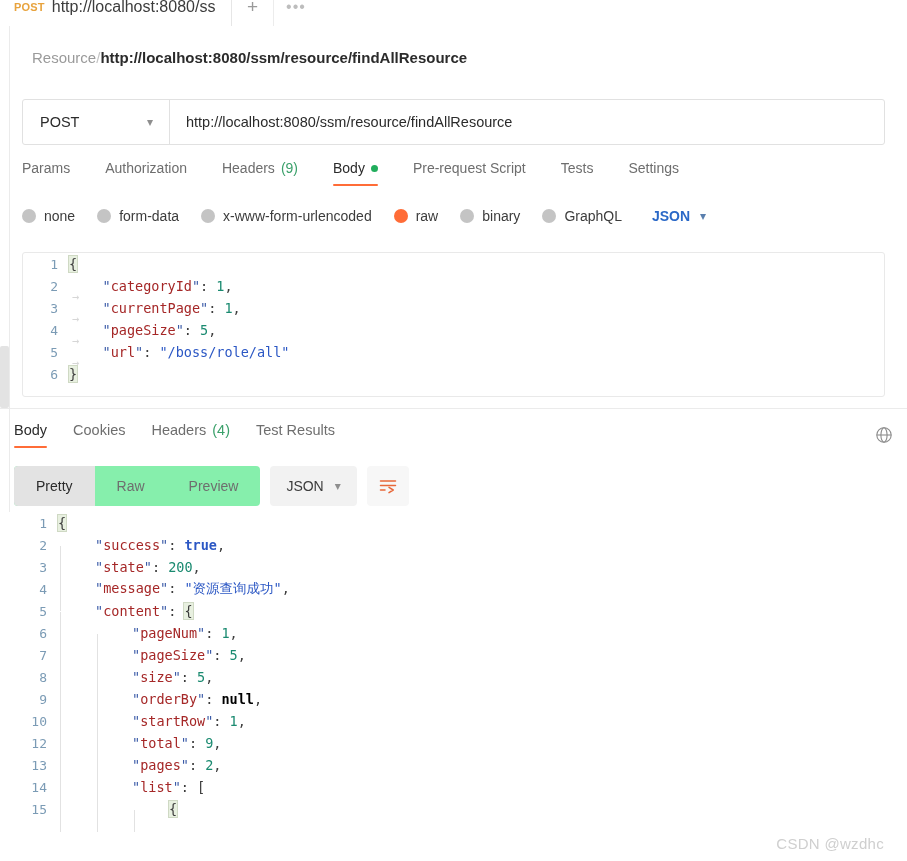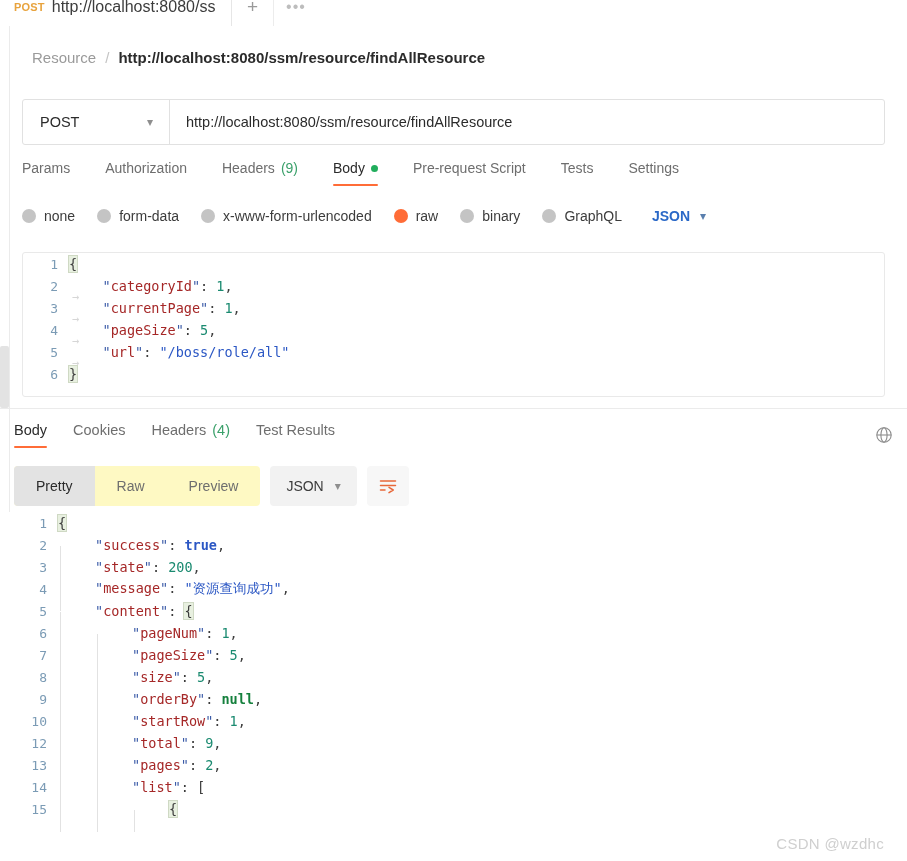--- a/index.html
+++ b/index.html
@@ -49,21 +49,21 @@
     background: #fff; border-right: 1px solid #ebebeb;
   }
   .rail-thumb {
     position: absolute; left: 0; top: 320px; width: 9px; height: 62px;
     background: #e3e3e3; border-radius: 2px;
   }
 
   
   .breadcrumb {
     position: absolute; left: 32px; top: 44px; height: 26px;
-    display: flex; align-items: center; gap: 9px; font-size: 15px;
+    display: flex; align-items: center; gap: 0; font-size: 15px;
   }
   .bc-root { color: #9a9a9a; }
   .bc-sep { color: #c4c4c4; }
   .bc-leaf { color: #2b2b2b; font-weight: bold; }
 
   
   .urlbar {
     position: absolute; left: 22px; top: 99px; width: 863px; height: 46px;
     border: 1px solid #e1e1e1; border-radius: 3px; display: flex;
     align-items: stretch; background: #fff;
@@ -153,21 +153,21 @@
   }
   .ind.guide::before {
     content: ""; position: absolute; left: 2px; top: -4px;
     width: 1px; height: 22px; background: #e2e2e2;
   }
   .k { color: #a52727; }
   .q { color: #3b5ba8; }
   .num { color: #1a8a70; }
   .str { color: #2b57c4; }
   .bool { color: #2b57c4; font-weight: bold; }
-  .null { color: #15803d; font-weight: bold; }
+  .null { color: #000000; font-weight: bold; }
   .punc { color: #3c3c3c; }
   .brace {
     color: #3c3c3c; background: #e8f0e0; outline: 1px solid #cfd9c4;
   }
 
   
   .resp-tabs {
     position: absolute; left: 14px; top: 422px; width: 880px; height: 32px;
     display: flex; align-items: flex-start;
   }
@@ -176,21 +176,21 @@
     position: absolute; right: 13px; top: 425px; width: 20px; height: 20px;
     color: #8c8c8c;
   }
 
   
   .resp-toolbar {
     position: absolute; left: 14px; top: 466px; height: 40px;
     display: flex; align-items: center; gap: 10px;
   }
   .seg {
-    display: flex; background: #fef9c3; border-radius: 4px; overflow: hidden;
+    display: flex; background: #86efac; border-radius: 4px; overflow: hidden;
     height: 40px; align-items: stretch;
   }
   .seg .sg {
     padding: 0 22px; display: flex; align-items: center; font-size: 14px;
     color: #6e6e6e; cursor: pointer; white-space: nowrap;
   }
   .seg .sg.active { background: #e3e3e3; color: #2b2b2b; }
   .chip {
     background: #f2f2f2; border-radius: 4px; height: 40px; padding: 0 16px;
     display: flex; align-items: center; gap: 11px; cursor: pointer;

